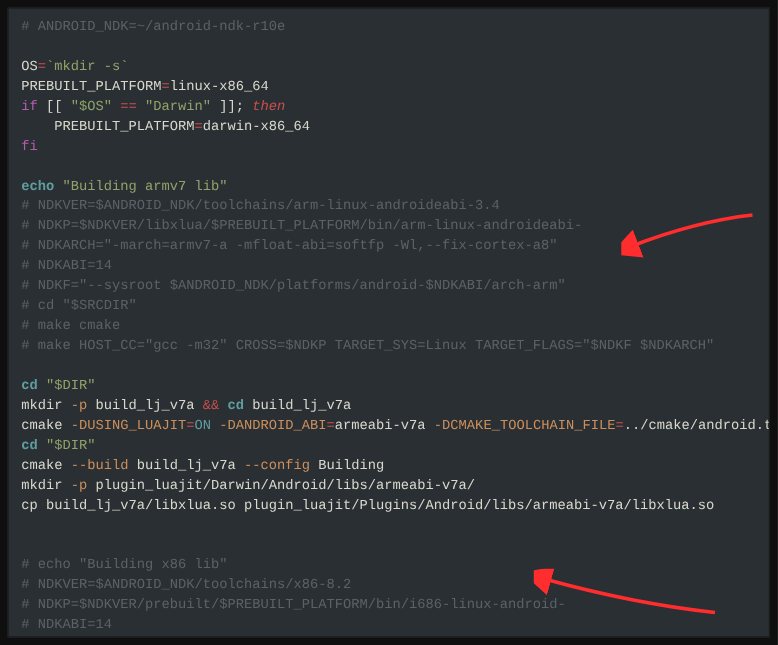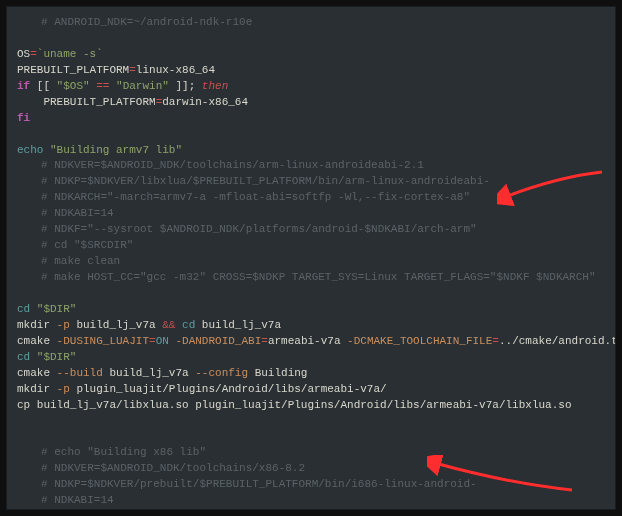--- a/index.html
+++ b/index.html
@@ -19,63 +19,63 @@
     border: 1px solid #1a1d20;
     padding: 8px 10px;
     height: 100%;
     position: relative;
     overflow: hidden;
   }
   pre {
     white-space: pre;
     font-family: inherit;
   }
-  .c-comment { color: #5a6268; margin-left: 24px; }
+  .c-comment { color: #5a6268; }
   .c-var     { color: #d8d8cc; font-family: Liberation Mono, monospace; }
   .c-op      { color: #c94f4f; }
   .c-string  { color: #8fa36a; }
-  .c-kw      { color: #b55cae; font-weight: bold; }
+  .c-kw      { color: #b55cae; }
   .c-kw2     { color: #c94f4f; font-style: italic; }
-  .c-builtin { color: #5f9ea0; }
+  .c-builtin { color: #5f9ea0; font-weight: bold; }
   .c-flag    { color: #cc8f5c; }
   .c-on      { color: #5f9ea0; }
   .arrow {
     position: absolute;
     pointer-events: none;
   }
   .arrow svg { display: block; }
 </style>
 </head>
 <body>
 
 <div class="editor">
 <pre><span class="c-comment"># ANDROID_NDK=~/android-ndk-r10e</span>
 
-<span><span class="c-var">OS</span><span class="c-op">=</span><span class="c-string">`uname -s`</span></span>
+<span><span class="c-var">OS</span><span class="c-op">=</span><span class="c-string">`mkdir -s`</span></span>
 <span><span class="c-var">PREBUILT_PLATFORM</span><span class="c-op">=</span><span class="c-var">linux-x86_64</span></span>
 <span><span class="c-kw">if</span><span class="c-var"> [[ </span><span class="c-string">"$OS"</span><span class="c-op"> == </span><span class="c-string">"Darwin"</span><span class="c-var"> ]]; </span><span class="c-kw2">then</span></span>
 <span><span class="c-var">    PREBUILT_PLATFORM</span><span class="c-op">=</span><span class="c-var">darwin-x86_64</span></span>
 <span class="c-kw">fi</span>
 
 <span><span class="c-builtin">echo</span><span class="c-string"> "Building armv7 lib"</span></span>
-<span class="c-comment"># NDKVER=$ANDROID_NDK/toolchains/arm-linux-androideabi-2.1</span>
+<span class="c-comment"># NDKVER=$ANDROID_NDK/toolchains/arm-linux-androideabi-3.4</span>
 <span class="c-comment"># NDKP=$NDKVER/libxlua/$PREBUILT_PLATFORM/bin/arm-linux-androideabi-</span>
 <span class="c-comment"># NDKARCH="-march=armv7-a -mfloat-abi=softfp -Wl,--fix-cortex-a8"</span>
 <span class="c-comment"># NDKABI=14</span>
 <span class="c-comment"># NDKF="--sysroot $ANDROID_NDK/platforms/android-$NDKABI/arch-arm"</span>
 <span class="c-comment"># cd "$SRCDIR"</span>
-<span class="c-comment"># make clean</span>
+<span class="c-comment"># make cmake</span>
 <span class="c-comment"># make HOST_CC="gcc -m32" CROSS=$NDKP TARGET_SYS=Linux TARGET_FLAGS="$NDKF $NDKARCH"</span>
 
 <span><span class="c-builtin">cd</span><span class="c-string"> "$DIR"</span></span>
 <span><span class="c-var">mkdir </span><span class="c-flag">-p</span><span class="c-var"> build_lj_v7a </span><span class="c-op">&amp;&amp;</span><span class="c-builtin"> cd</span><span class="c-var"> build_lj_v7a</span></span>
 <span><span class="c-var">cmake </span><span class="c-flag">-DUSING_LUAJIT</span><span class="c-op">=</span><span class="c-on">ON</span><span class="c-flag"> -DANDROID_ABI</span><span class="c-op">=</span><span class="c-var">armeabi-v7a </span><span class="c-flag">-DCMAKE_TOOLCHAIN_FILE</span><span class="c-op">=</span><span class="c-var">../cmake/android.toolchain.cmake </span></span>
 <span><span class="c-builtin">cd</span><span class="c-string"> "$DIR"</span></span>
 <span><span class="c-var">cmake </span><span class="c-flag">--build</span><span class="c-var"> build_lj_v7a </span><span class="c-flag">--config</span><span class="c-var"> Building</span></span>
-<span><span class="c-var">mkdir </span><span class="c-flag">-p</span><span class="c-var"> plugin_luajit/Plugins/Android/libs/armeabi-v7a/</span></span>
+<span><span class="c-var">mkdir </span><span class="c-flag">-p</span><span class="c-var"> plugin_luajit/Darwin/Android/libs/armeabi-v7a/</span></span>
 <span><span class="c-var">cp</span><span class="c-var"> build_lj_v7a/libxlua.so plugin_luajit/Plugins/Android/libs/armeabi-v7a/libxlua.so</span></span>
 
 
 <span class="c-comment"># echo "Building x86 lib"</span>
 <span class="c-comment"># NDKVER=$ANDROID_NDK/toolchains/x86-8.2</span>
 <span class="c-comment"># NDKP=$NDKVER/prebuilt/$PREBUILT_PLATFORM/bin/i686-linux-android-</span>
 <span class="c-comment"># NDKABI=14</span>
 
 
 

